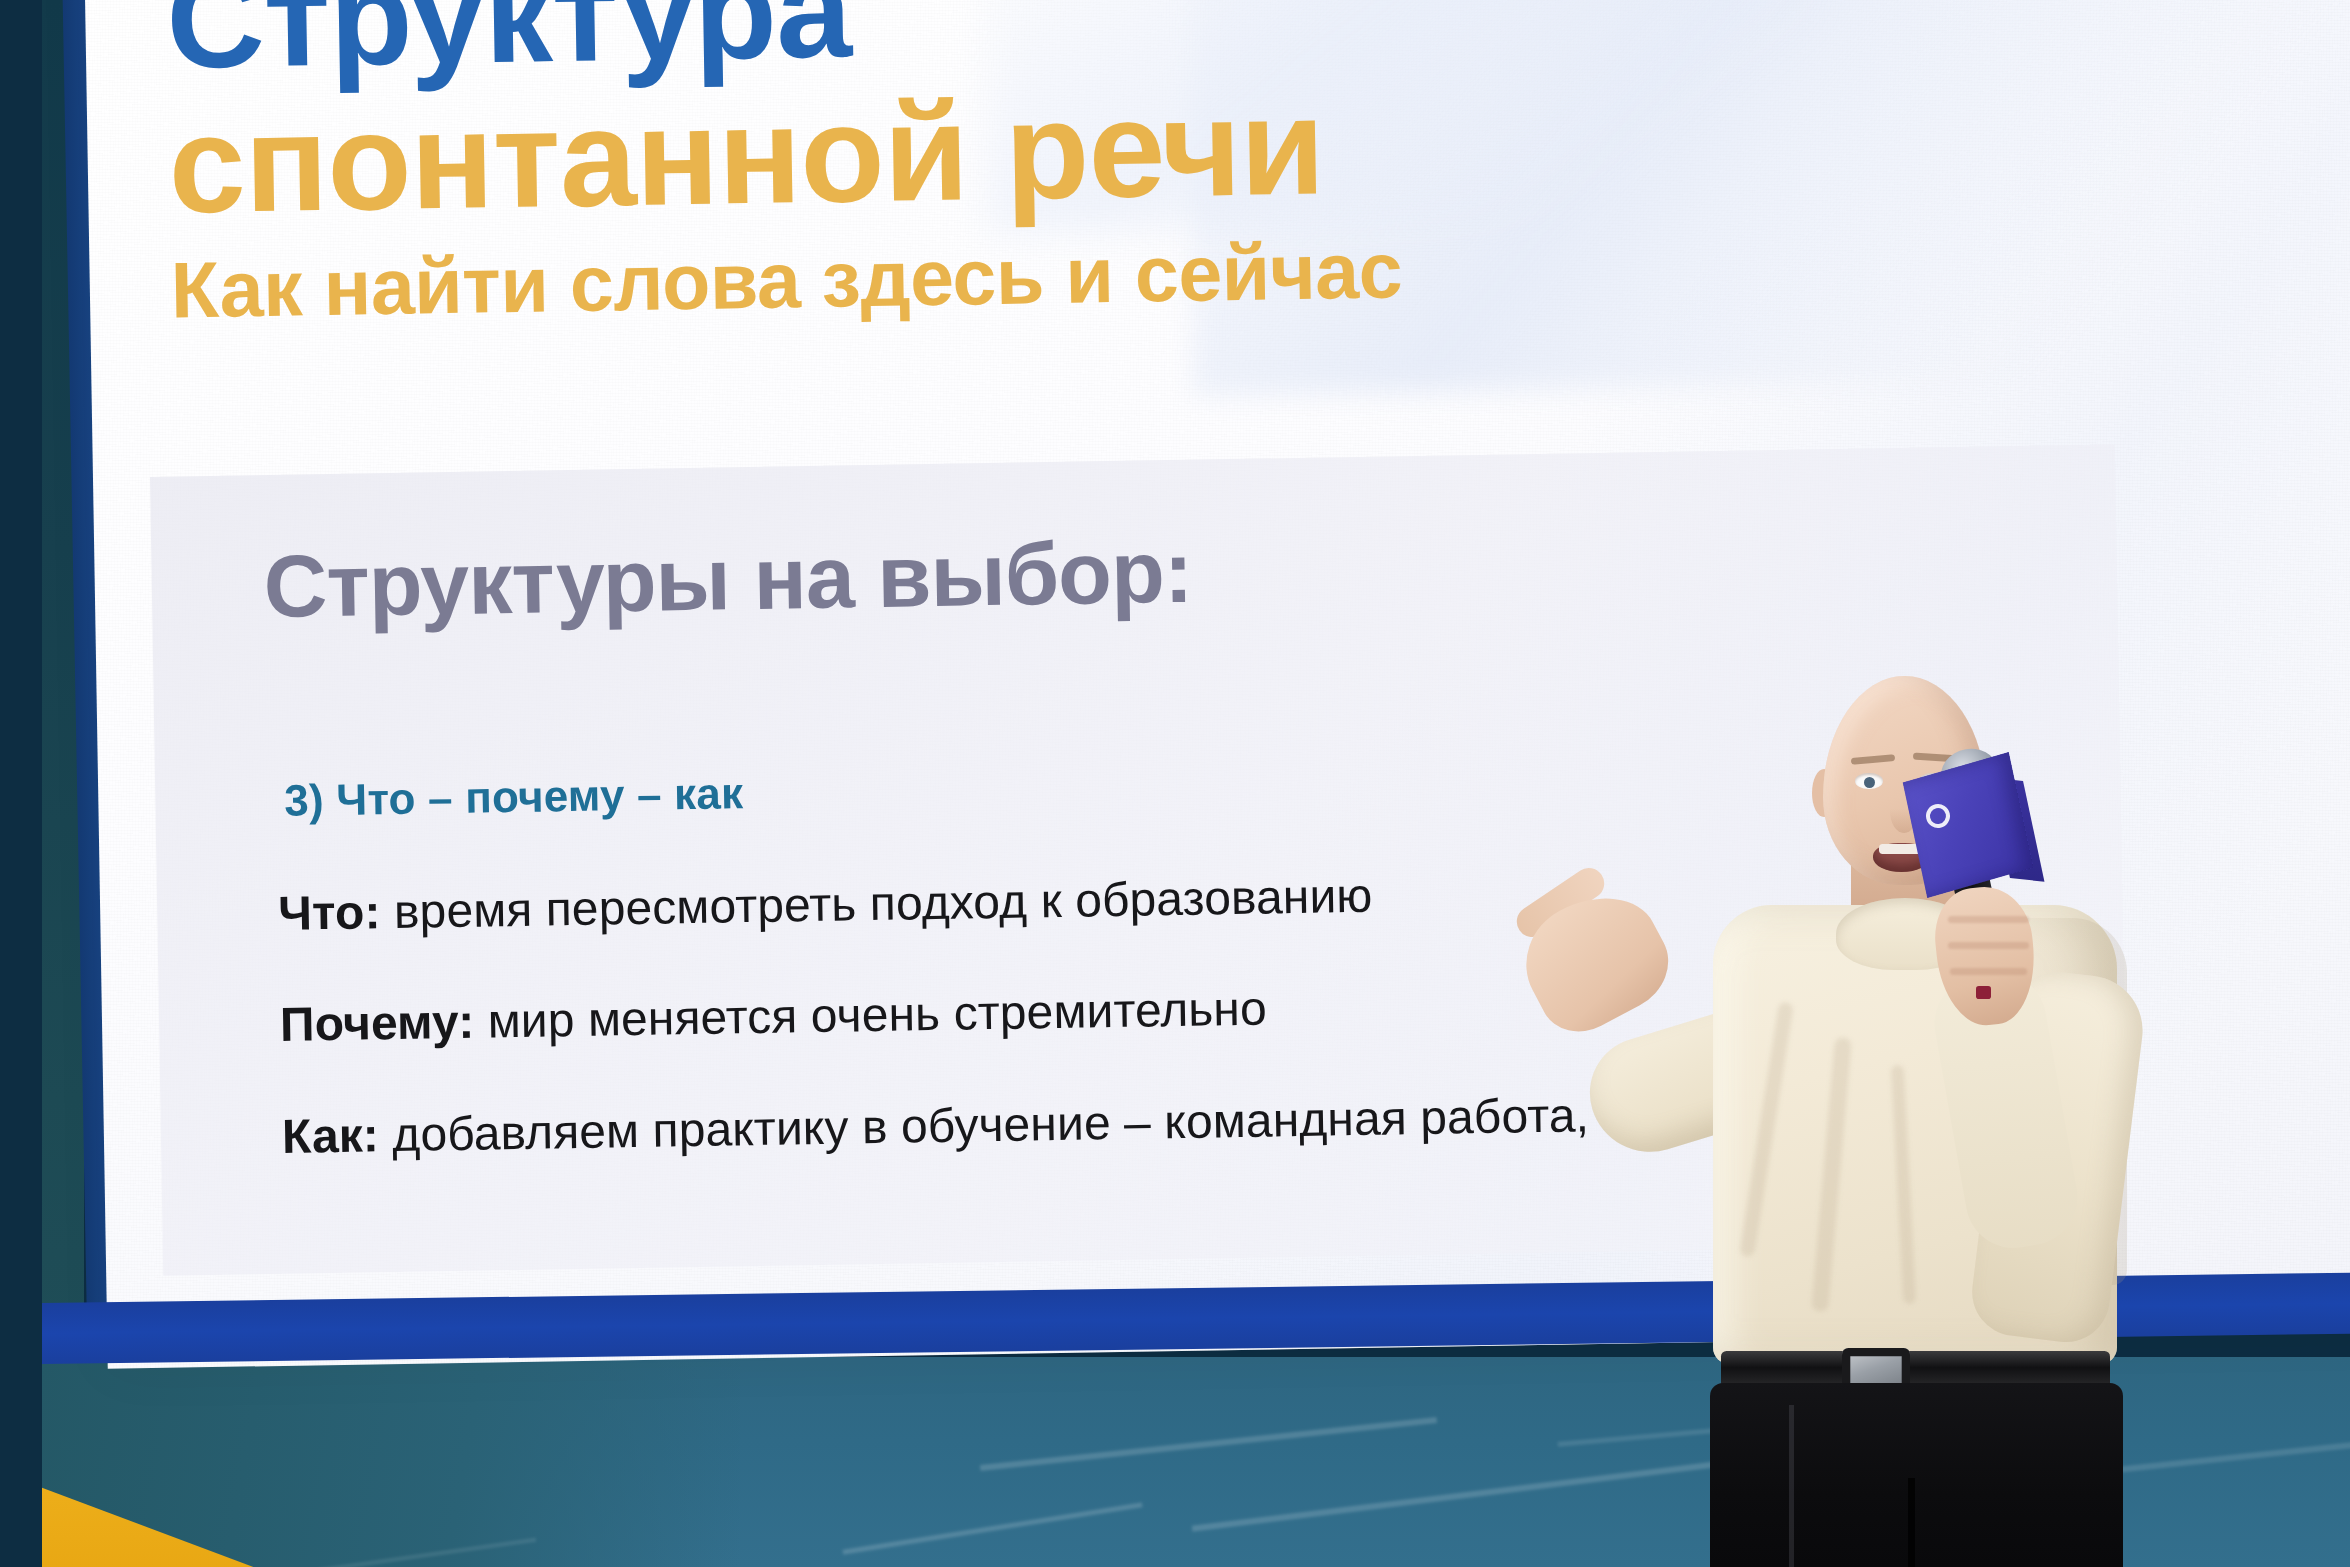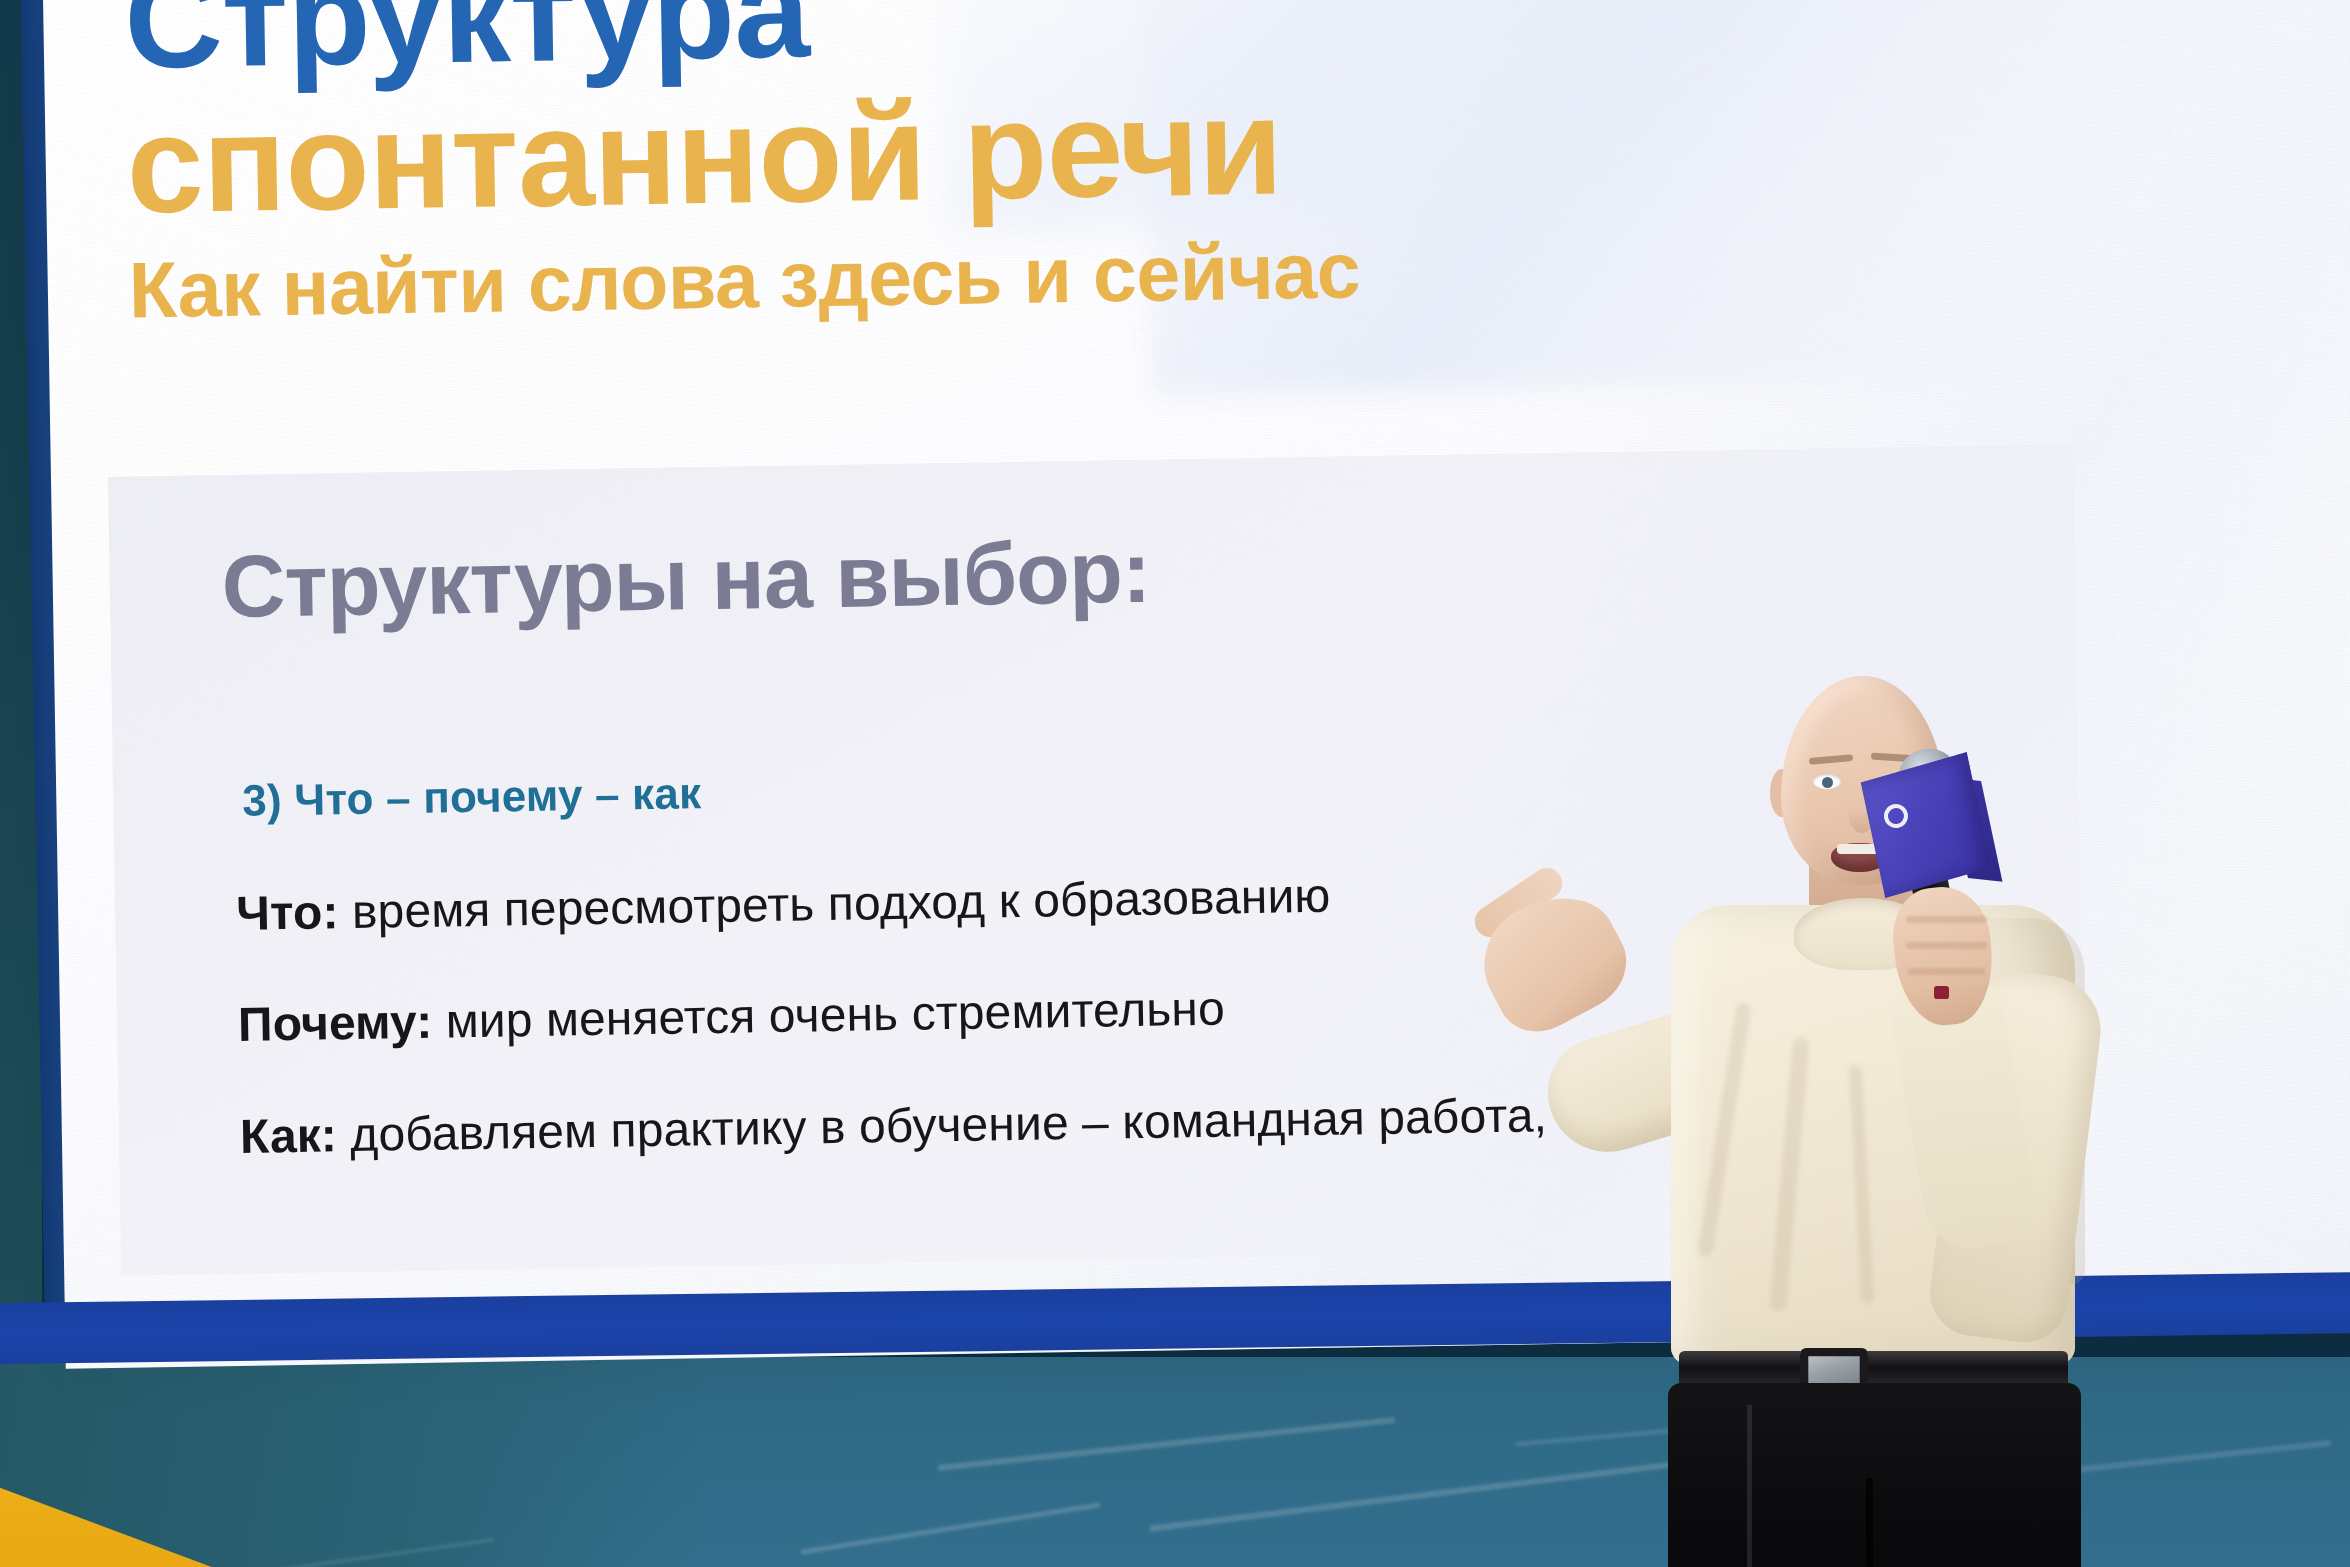--- a/index.html
+++ b/index.html
@@ -1,20 +1,20 @@
 <!DOCTYPE html>
 <html style="font-size:14.7px"><head>
 <meta charset="utf-8">
 <style>
   * { margin:0; padding:0; box-sizing:border-box; }
   html,body { width:2351px; height:1568px; overflow:hidden; background:#0d2d42; }
   body { font-family:"Liberation Sans", sans-serif; position:relative; }
 
   
-  #stage-scene { position:absolute; inset:0; overflow:hidden; }
+  #stage-scene { position:absolute; inset:0; overflow:hidden;margin-left:42px; }
 
   .room-left-dark {
     position:absolute; left:0; top:0; width:42px; height:1568px;
     background:linear-gradient(180deg,#123a4a 0%,#17404e 35%,#1d4a54 70%,#20505a 100%);
   }
   .room-navy-band {
     position:absolute; left:20px; top:-37px; width:79px; height:1644px;
     background:linear-gradient(90deg,#143a74 0%,#1b4a8c 45%,#17427e 100%);
     transform:rotate(-1.05deg); transform-origin:top left;
   }

